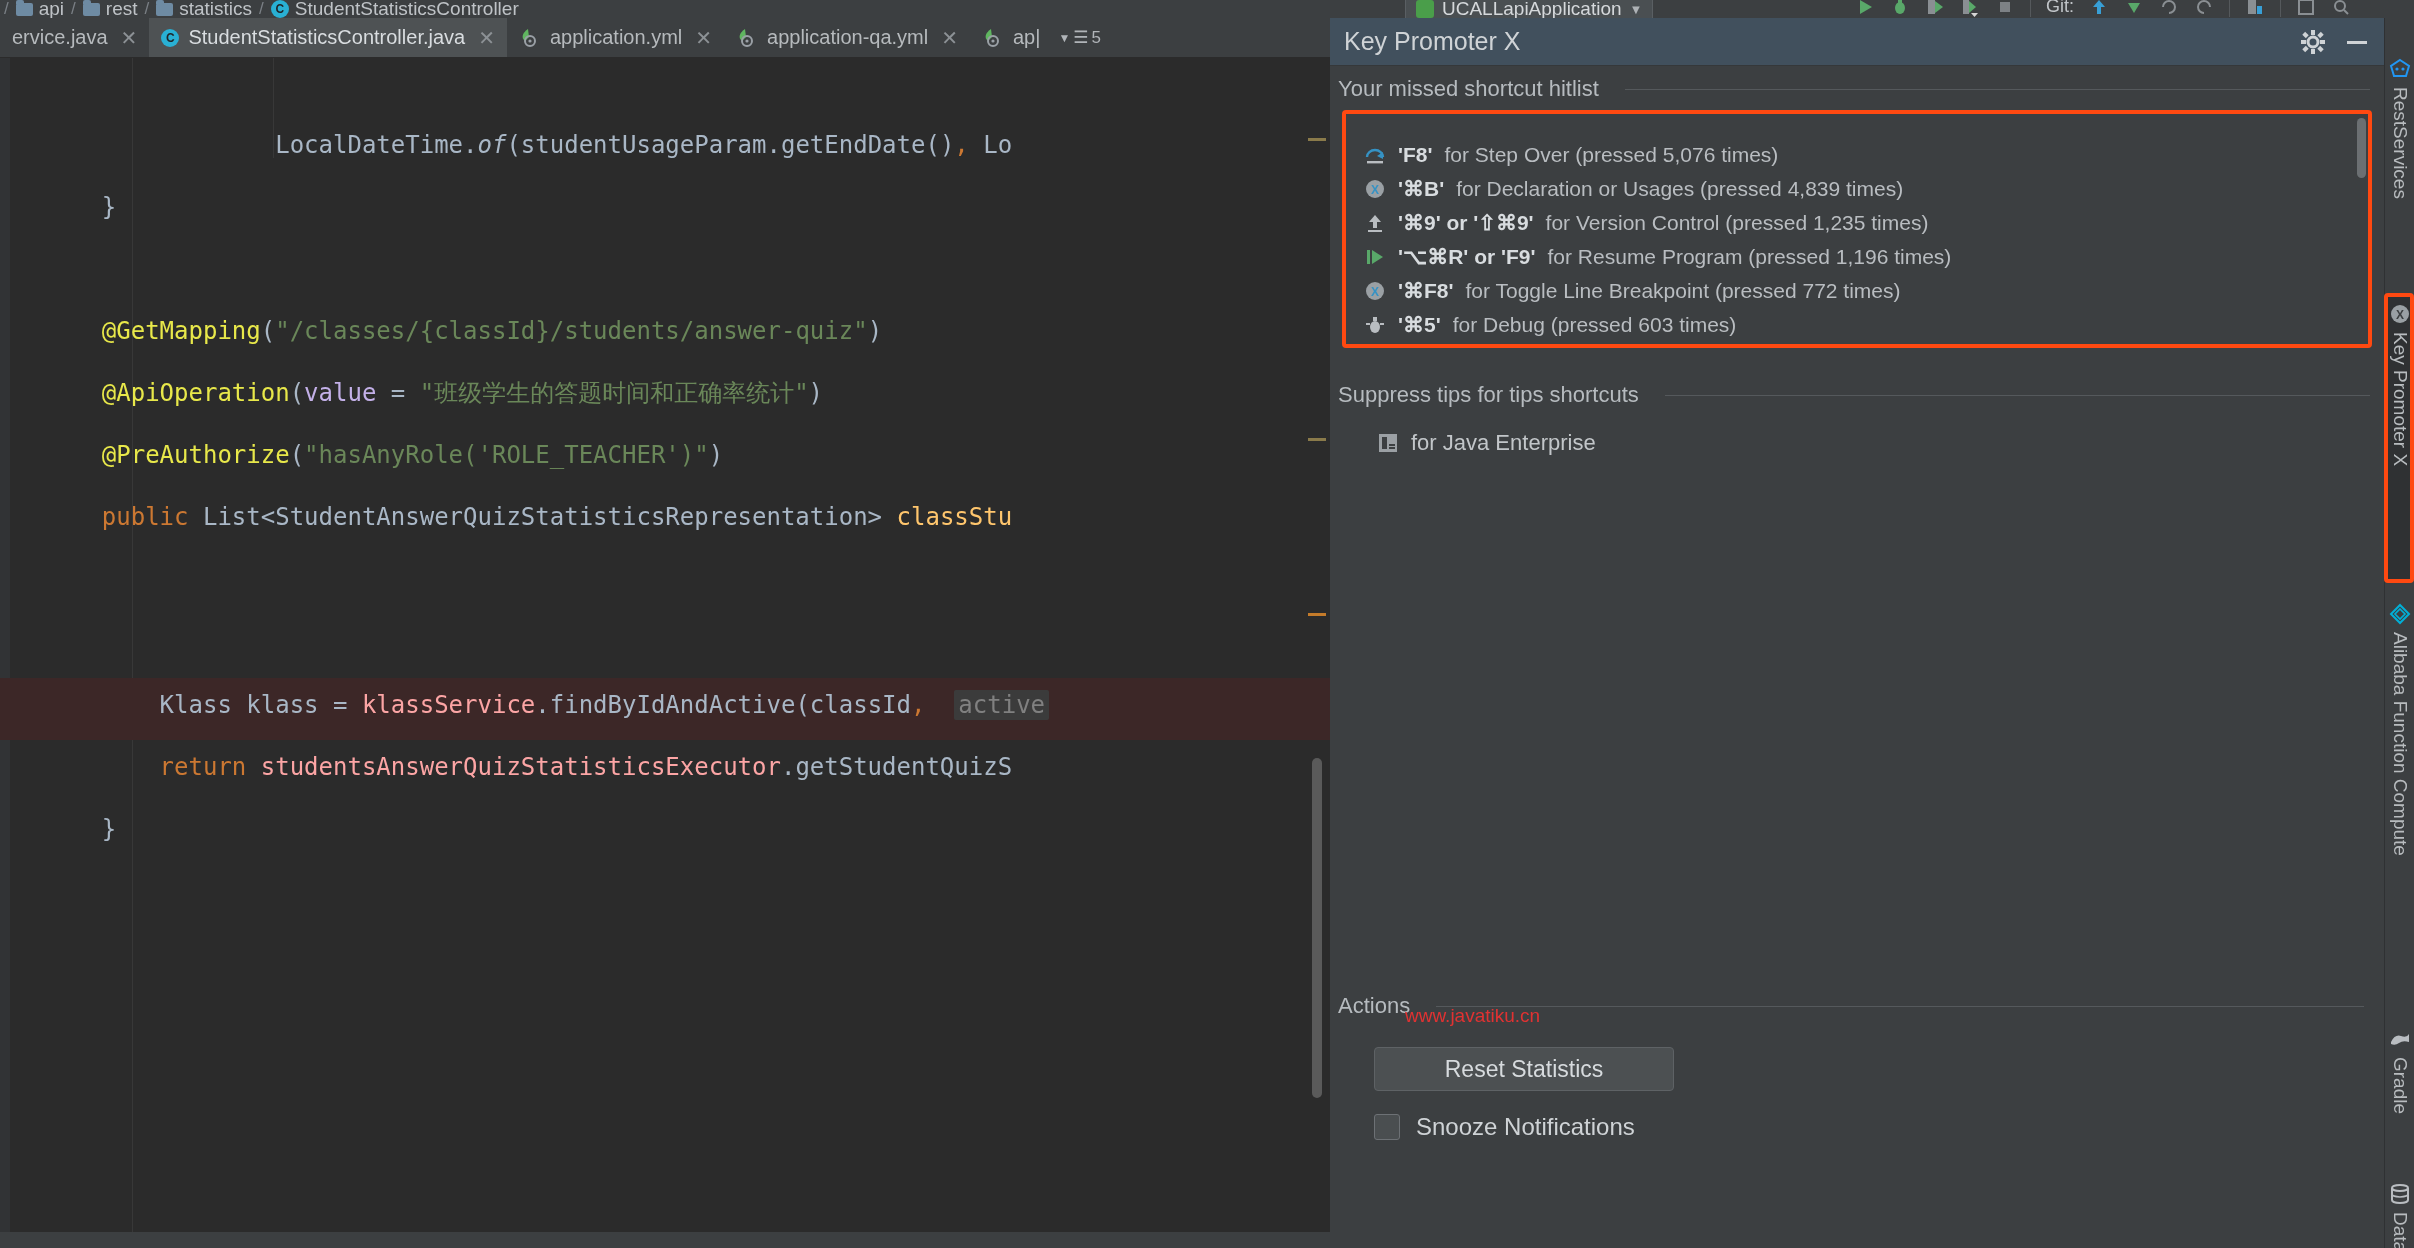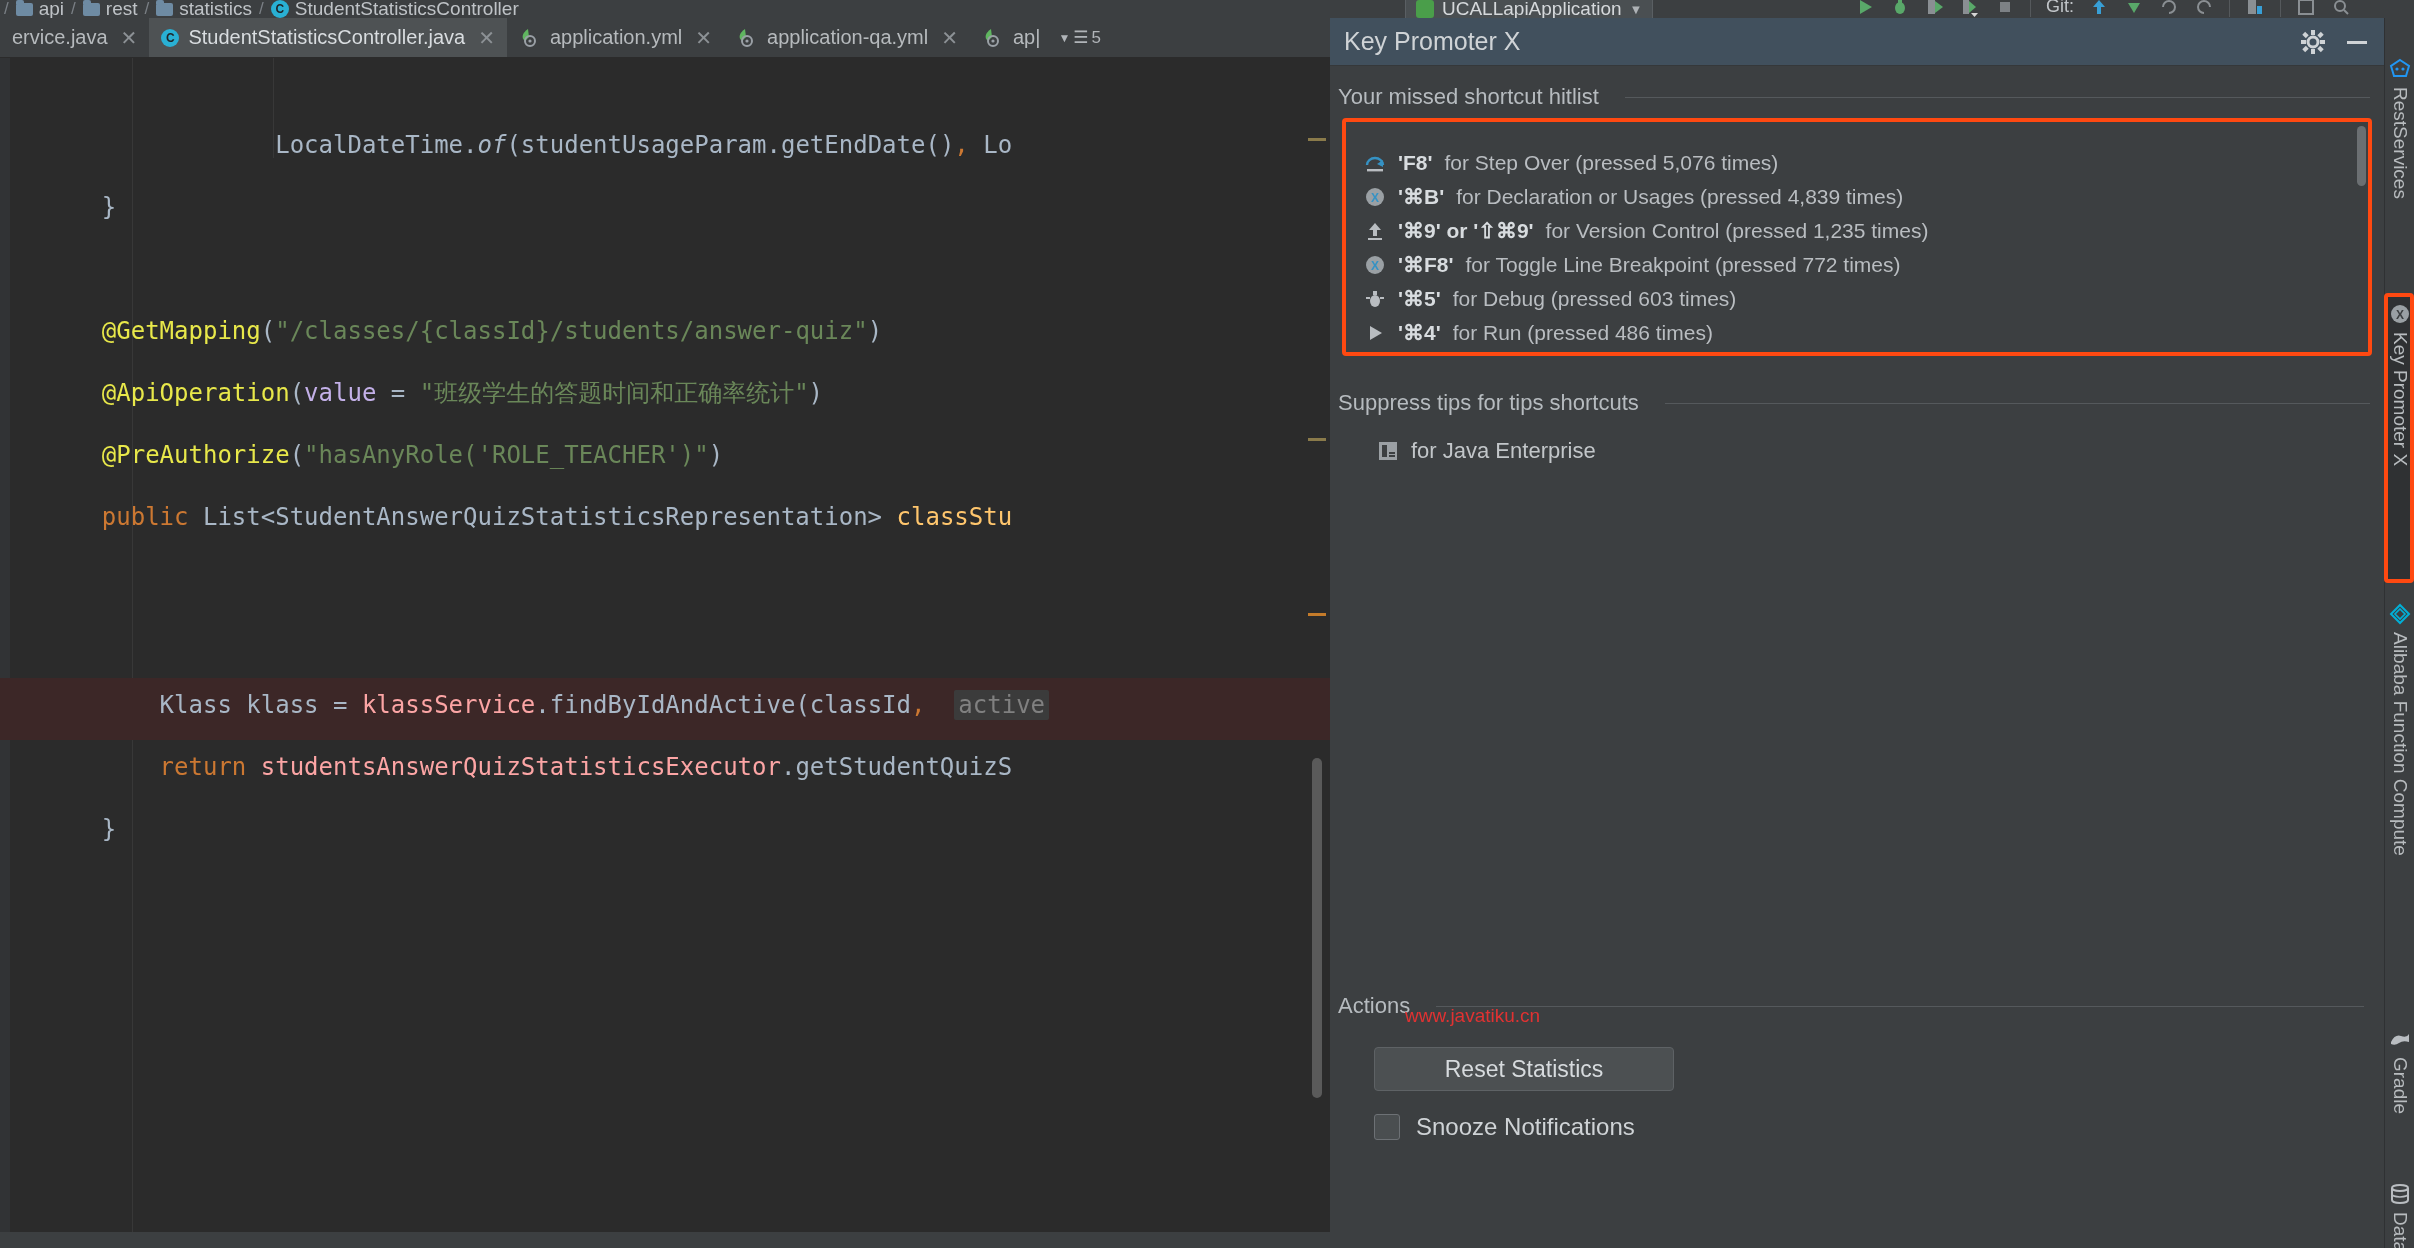--- a/index.html
+++ b/index.html
@@ -102,21 +102,21 @@
   }
   .kpx-head {
     height:48px; background:#41505d; display:flex; align-items:center;
     padding:0 14px; border-bottom:1px solid #35383a;
   }
   .kpx-title { font-size:25px; color:#cfd3d6; flex:1; }
   .kpx-head-ico { width:26px; height:26px; margin-left:18px; }
 
   .section-label {
     display:flex; align-items:center; gap:26px;
-    color:#b6bbbf; font-size:22px; padding:18px 0 8px 8px;
+    color:#b6bbbf; font-size:22px; padding:10px 0 8px 8px;
   }
   .section-rule { flex:1; height:1px; background:#55595c; margin-right:14px; }
 
   .hitlist-wrap {
     position:relative; margin:0 12px; border:4px solid #ff4911; border-radius:4px;
   }
   .hitlist {
     background:#3c3f41; height:230px; overflow:hidden; position:relative;
     padding:24px 0 0 0;
   }
@@ -410,20 +410,30 @@
                 <rect x="9" y="10" width="4" height="6" fill="#b9bdc1"></rect>
                 <rect x="4" y="18" width="14" height="2" fill="#b9bdc1"></rect>
               </svg>
             </span>
             <span class="kbd">'⌘9' or '⇧⌘9'</span>
             <span>for Version Control (pressed 1,235 times)</span>
           </div>
           <div class="hit-row">
             <span class="hit-ico">
               <svg width="22" height="22" viewBox="0 0 22 22">
+                <rect x="3" y="4" width="3" height="14" fill="#59a869"></rect>
+                <polygon points="8,4 19,11 8,18" fill="#59a869"></polygon>
+              </svg>
+            </span>
+            <span class="kbd">'⌥⌘R' or 'F9'</span>
+            <span>for Resume Program (pressed 1,196 times)</span>
+          </div>
+          <div class="hit-row">
+            <span class="hit-ico">
+              <svg width="22" height="22" viewBox="0 0 22 22">
                 <circle cx="11" cy="11" r="9" fill="#9aa0a4"></circle>
                 <text x="11" y="16" font-size="12" font-weight="bold" fill="#3592c4" text-anchor="middle" font-family="Liberation Sans">X</text>
               </svg>
             </span>
             <span class="kbd">'⌘F8'</span>
             <span>for Toggle Line Breakpoint (pressed 772 times)</span>
           </div>
           <div class="hit-row">
             <span class="hit-ico">
               <svg width="22" height="22" viewBox="0 0 22 22">

